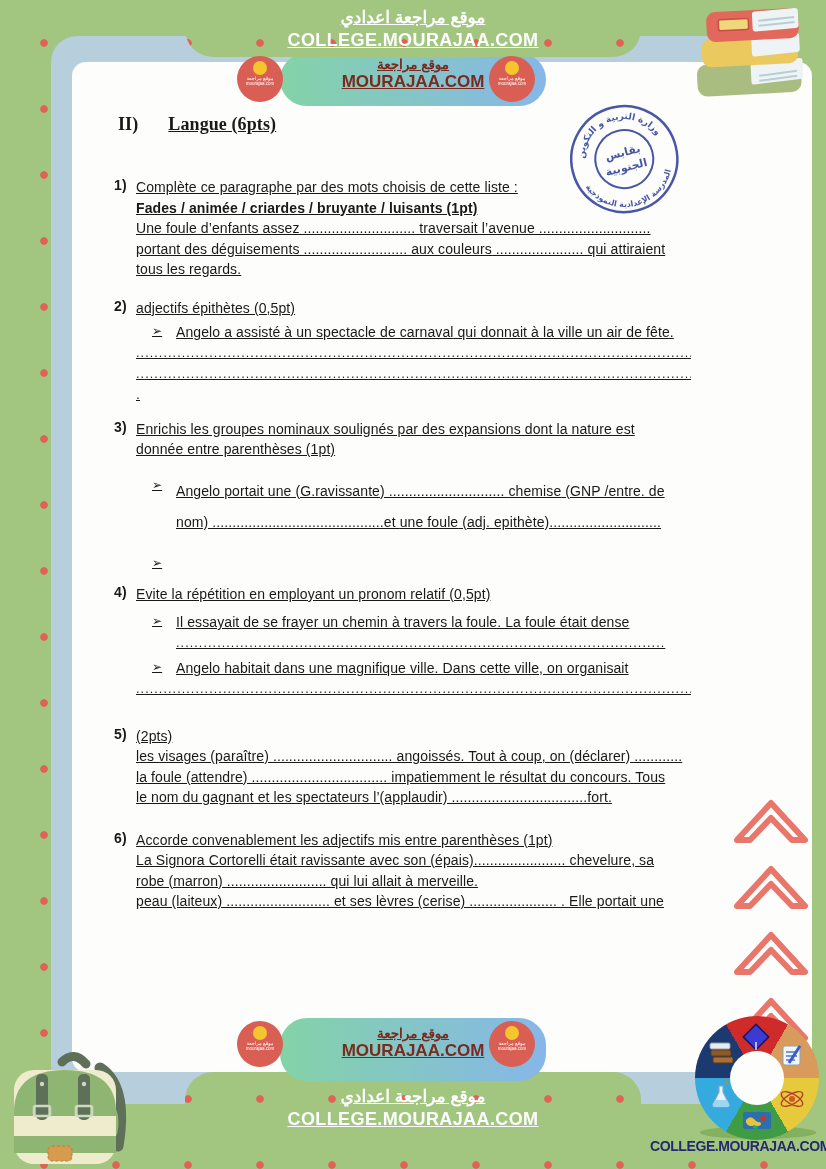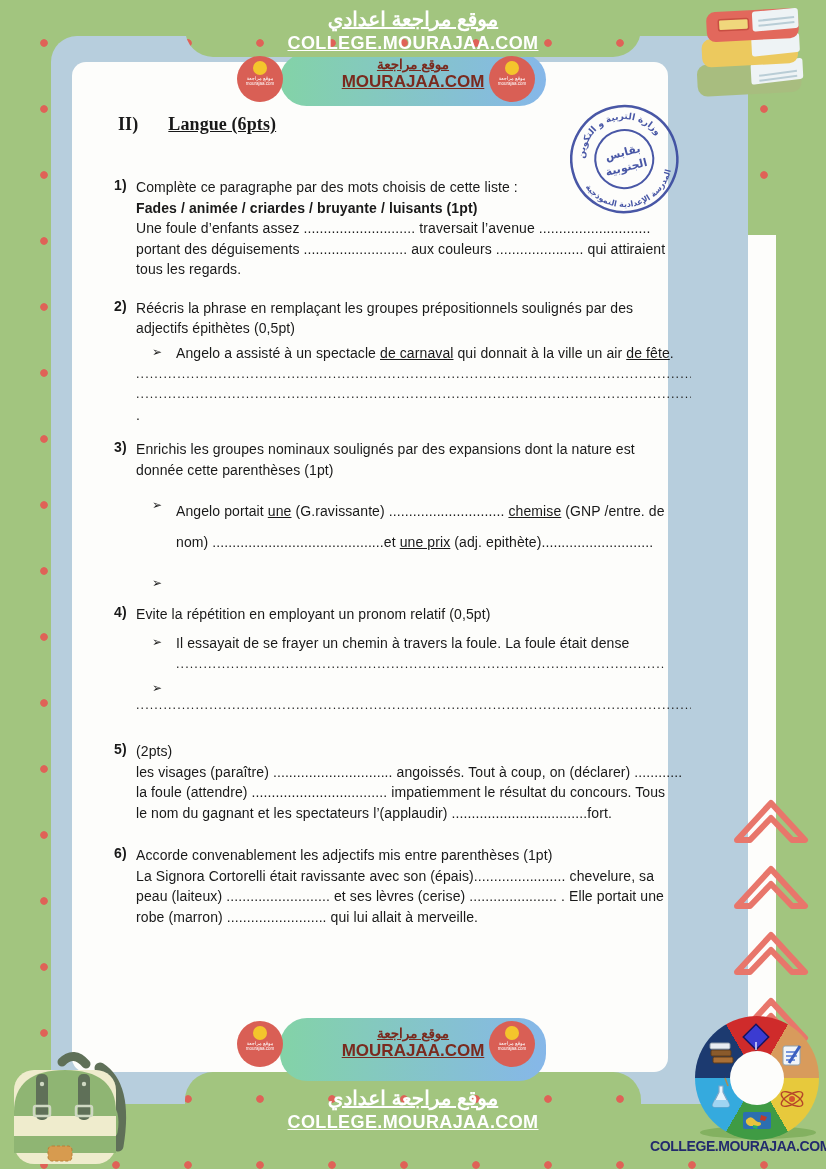--- a/index.html
+++ b/index.html
@@ -5,34 +5,34 @@
   html,body{margin:0;padding:0;}
   body{
     width:826px;height:1169px;position:relative;overflow:hidden;
     font-family:"Liberation Sans",sans-serif;
     background-color:#a2c57f;
     background-image:radial-gradient(circle, #df6257 3.4px, rgba(0,0,0,0) 4.2px);
     background-size:72px 66px;background-position:8px 10px;
   }
   .white-strip{position:absolute;left:748px;top:235px;width:28px;height:805px;background:#fdfdfb;z-index:3;}
   .blue-frame{position:absolute;left:51px;top:36px;width:697px;height:1068px;background:#b7cedd;border-radius:26px;z-index:2;}
-  .page{position:absolute;left:72px;top:62px;width:596px;height:1010px;background:#fdfdfb;border-radius:14px;z-index:4;}
+  .page{position:absolute;left:72px;top:62px;width:740px;height:1010px;background:#fdfdfb;border-radius:14px;z-index:4;}
 
   
   .green-tab{position:absolute;left:185px;width:456px;background-color:#a2c57f;
     background-image:radial-gradient(circle, #df6257 3.4px, rgba(0,0,0,0) 4.2px);
     background-size:72px 66px;z-index:6;}
   .tab-top{top:0;height:57px;border-radius:0 0 28px 28px;background-position:39px 10px;}
   .tab-bottom{top:1072px;height:97px;border-radius:28px 28px 0 0;background-position:39px 60px;}
   .green-band-bottom{position:absolute;left:0;top:1104px;width:826px;height:65px;background-color:#a2c57f;
     background-image:radial-gradient(circle, #df6257 3.4px, rgba(0,0,0,0) 4.2px);
     background-size:72px 66px;background-position:8px 28px;z-index:5;}
 
   .banner{position:absolute;left:0;right:0;text-align:center;color:#ffffff;font-weight:bold;z-index:8;}
-  .banner .ar{font-size:20px;text-decoration:underline;display:block;}
+  .banner .ar{font-size:17px;text-decoration:underline;display:block;}
   .banner .site{font-size:18px;letter-spacing:.4px;text-decoration:underline;display:block;margin-top:2px;}
   .banner-top{top:7px;}
   .banner-bottom{top:1086px;}
 
   
   .pill{position:absolute;left:280px;width:266px;border-radius:27px;
     background:linear-gradient(90deg,#83d3a7,#86b7e9);
     text-align:center;color:#7a2a1e;font-weight:bold;z-index:5;}
   .pill-top{top:53px;height:52px;padding-top:1px;}
   .pill-bottom{top:1018px;height:58px;padding-top:5px;z-index:7;}
@@ -49,21 +49,21 @@
   .stamp{position:absolute;left:552px;top:96px;z-index:9;transform:rotate(-14deg);opacity:.92;}
 
   
   .content{position:absolute;left:0;top:0;width:619px;padding:52px 0 0 42px;box-sizing:border-box;
     color:#191919;font-size:14px;letter-spacing:.1px;}
   .sec-title{font-family:"Liberation Serif",serif;font-weight:bold;font-size:18px;margin-left:4px;}
   .sec-title .num{margin-right:30px;}
   .sec-title .t{text-decoration:underline;}
   .q{display:flex;margin-top:16px;}
   .qnum{width:22px;flex:none;font-weight:bold;}
-  .qbody{flex:1;width:552px;}
+  .qbody{flex:1;width:552px;text-decoration:underline;}
   .qbody p{margin:0;line-height:20.5px;white-space:nowrap;overflow:hidden;}
   .b{font-weight:bold;}
   .u{text-decoration:underline;text-align:right;}
   .bullet{display:flex;padding-left:16px;margin-top:4px;}
   .bmark{width:24px;flex:none;font-size:12px;padding-top:2px;}
   .btext{flex:1;}
   .btext p{margin:0;line-height:21px;white-space:nowrap;overflow:hidden;}
   .dots{font-size:12.5px;letter-spacing:1.1px;color:#222;white-space:nowrap;overflow:hidden;line-height:20px;}
   .sp8{margin-top:8px;}.sp14{margin-top:14px;}.sp16{margin-top:16px;}
   .sp18{margin-top:18px;}.sp24{margin-top:24px;}.sp26{margin-top:26px;}
@@ -105,46 +105,45 @@
         <p class="b">Fades / animée / criardes / bruyante  / luisants (1pt)</p>
         <p>Une foule d’enfants assez ............................ traversait l’avenue ............................</p>
         <p>portant des déguisements .......................... aux couleurs ...................... qui attiraient</p>
         <p>tous les regards.</p>
       </div>
     </div>
 
     <div class="q sp18">
       <div class="qnum">2)</div>
       <div class="qbody">
-        <p>Réécris la phrase en remplaçant les groupes prépositionnels soulignés par des</p>
         <p>adjectifs épithètes (0,5pt)</p>
         <div class="bullet">
           <span class="bmark">➢</span>
           <div class="btext">
               <p>
             <span>Angelo a assisté à un spectacle </span><span class="u">de carnaval</span><span> qui donnait à la ville un air </span><span class="u">de fête</span><span>.</span>
           </p>
             </div>
         </div>
         <p class="dots sp16">...................................................................................................................................</p>
         <p class="dots">...................................................................................................................................</p>
         <p class="indent16 sp14">.</p>
       </div>
     </div>
 
     <div class="q sp14">
       <div class="qnum">3)</div>
       <div class="qbody">
         <p>Enrichis les groupes nominaux  soulignés  par des expansions dont la nature est</p>
-        <p>donnée cette parenthèses (1pt)</p>
+        <p>donnée entre parenthèses (1pt)</p>
         <div class="bullet sp16 lh30">
           <span class="bmark">➢</span>
           <div class="btext">
             <p><span>Angelo portait </span><span class="u">une</span><span> (G.ravissante) ............................. </span><span class="u">chemise</span><span> (GNP /entre. de</span></p>
-            <p><span>nom) ...........................................et </span><span class="u">une prix</span><span> (adj. epithète)............................</span></p>
+            <p><span>nom) ...........................................et </span><span class="u">une foule</span><span> (adj. epithète)............................</span></p>
           </div>
         </div>
         <div class="bullet sp16 lh30">
           <span class="bmark">➢</span>
           <div class="btext">
           </div>
         </div>
       </div>
     </div>
 
@@ -155,20 +154,21 @@
         <div class="bullet sp8">
           <span class="bmark">➢</span>
           <div class="btext">
             <p>Il essayait de se frayer un chemin à travers la foule. La foule était dense</p>
             <p class="dots">...........................................................................................................</p>
           </div>
         </div>
         <div class="bullet">
           <span class="bmark">➢</span>
           <div class="btext">
+            <p>Angelo habitait dans une magnifique ville. Dans cette ville, on organisait</p>
           </div>
         </div>
         <p class="dots sp26">...................................................................................................................................</p>
       </div>
     </div>
 
     <div class="q sp26">
       <div class="qnum">5)</div>
       <div class="qbody">
         <p>(2pts)</p>
@@ -176,22 +176,22 @@
         <p>la foule (attendre) .................................. impatiemment le résultat du concours. Tous</p>
         <p>le nom du gagnant et les spectateurs l’(applaudir) ..................................fort.</p>
       </div>
     </div>
 
     <div class="q" style="margin-top:22px">
       <div class="qnum">6)</div>
       <div class="qbody">
         <p>Accorde convenablement les adjectifs mis entre parenthèses (1pt)</p>
         <p>La Signora Cortorelli était ravissante avec son (épais)....................... chevelure, sa</p>
+        <p>robe (marron) ......................... qui lui allait à merveille.</p>
         <p>peau (laiteux) .......................... et ses lèvres (cerise) ...................... . Elle portait une</p>
-        <p>robe (marron) ......................... qui lui allait à merveille.</p>
       </div>
     </div>
   </div>
 </div>
 
 <div class="green-tab tab-top"></div>
 <div class="banner banner-top">
   <span class="ar">موقع مراجعة اعدادي</span>
   <span class="site">COLLEGE.MOURAJAA.COM</span>
 </div>

